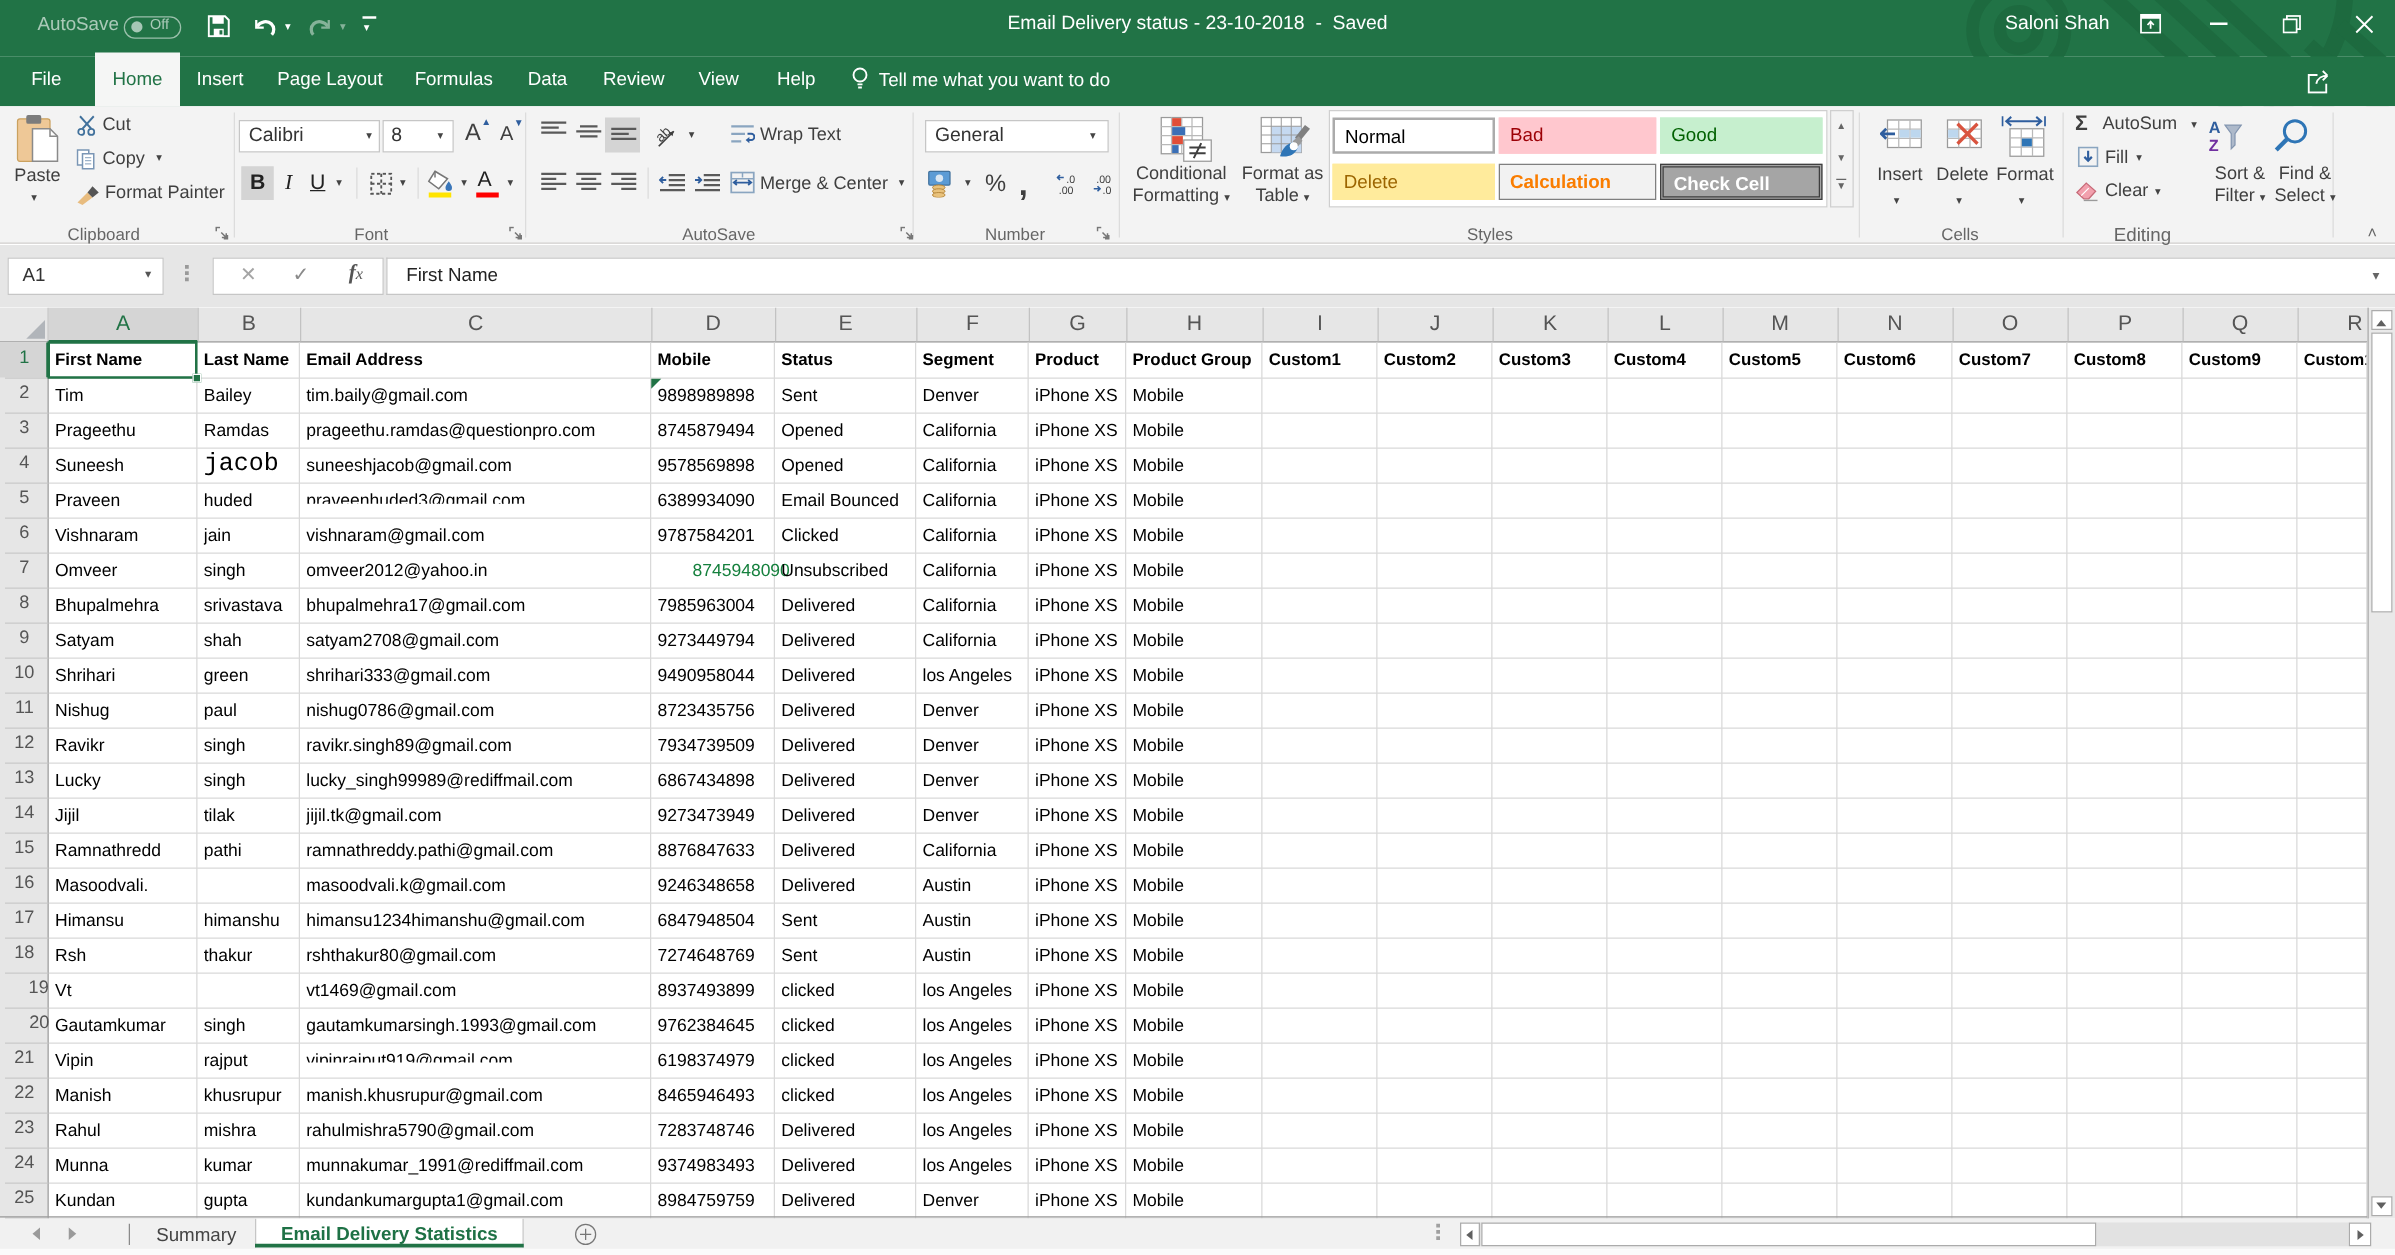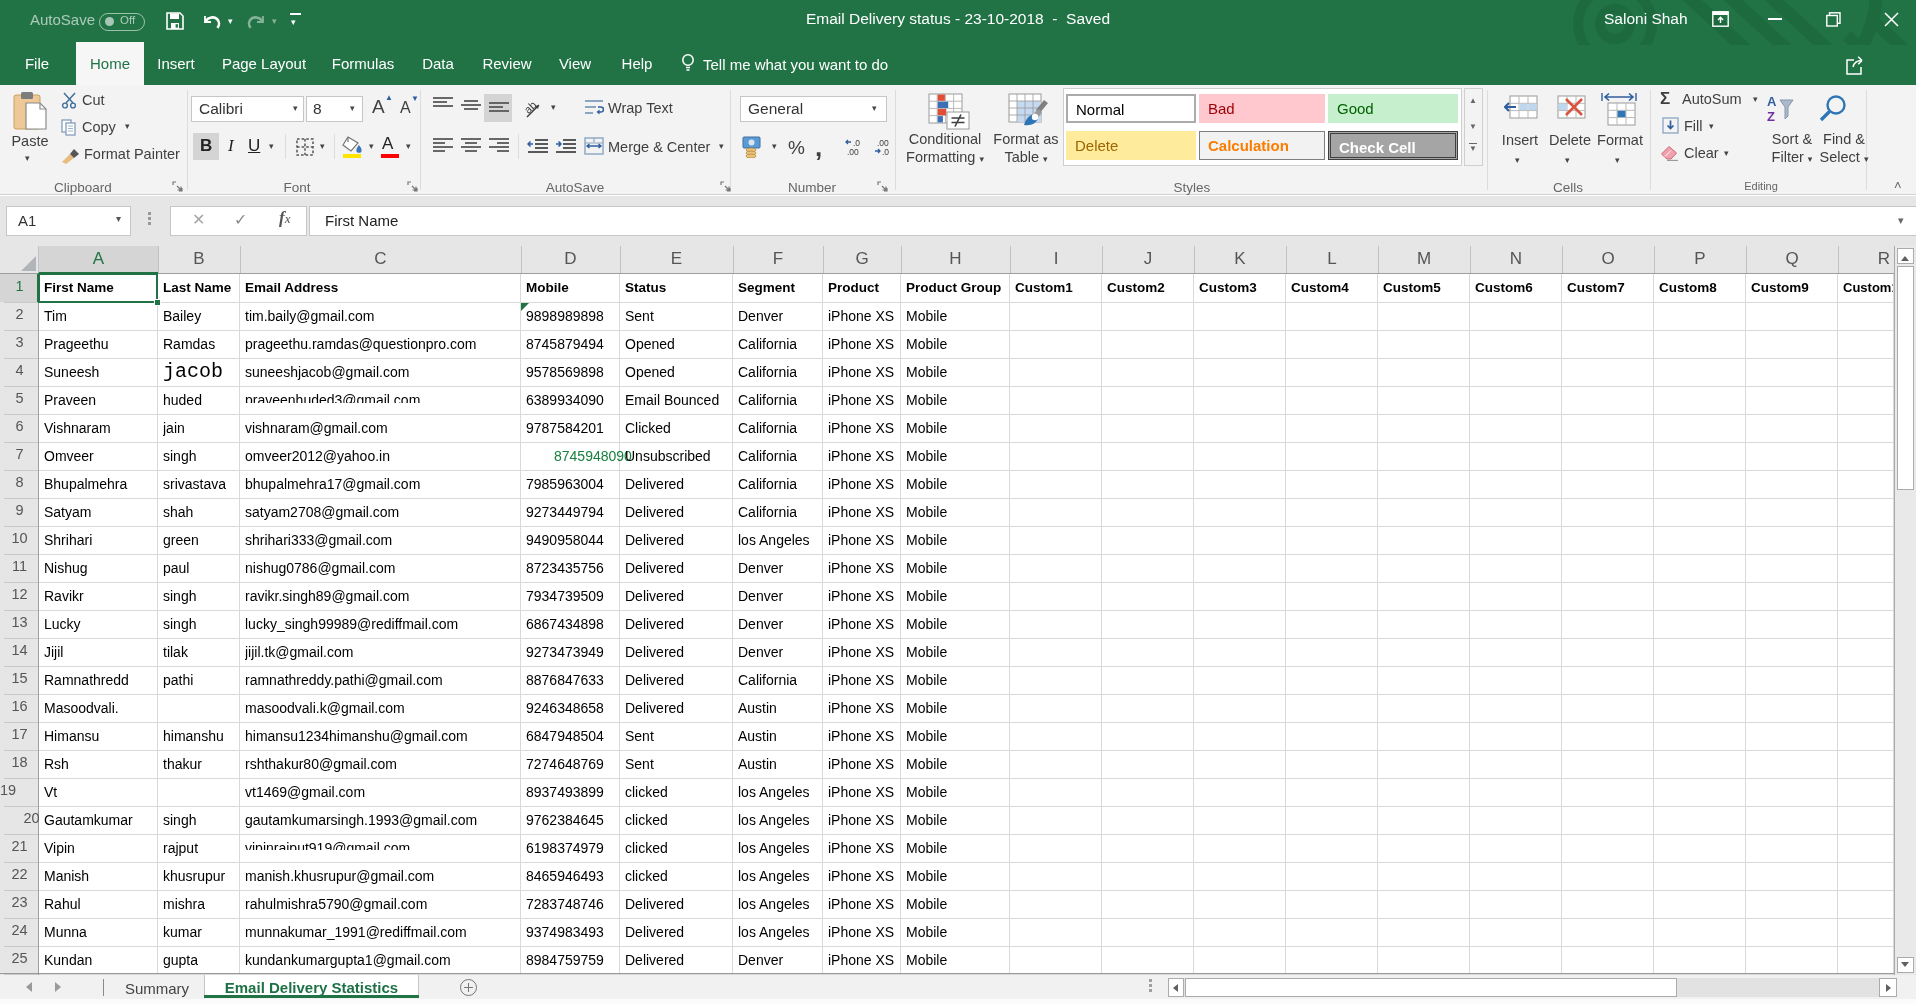--- a/index.html
+++ b/index.html
@@ -106,21 +106,21 @@
 <div class="ab" style="left:505px;top:180px;width:140px;text-align:center;color:#666;font-size:13.5px;">AutoSave</div>
 <svg class="ab" style="left:720px;top:181" width="11" height="11" viewBox="0 0 11 11">
 <path d="M1 4 V1 H4 M7 10 H10 V7 M5 5 L9 9 M9 5.5 V9 H5.5" fill="none" stroke="#777" stroke-width="1.2"></path>
 </svg>
 <div class="ab" style="left:742px;top:180px;width:140px;text-align:center;color:#666;font-size:13.5px;">Number</div>
 <svg class="ab" style="left:877px;top:181" width="11" height="11" viewBox="0 0 11 11">
 <path d="M1 4 V1 H4 M7 10 H10 V7 M5 5 L9 9 M9 5.5 V9 H5.5" fill="none" stroke="#777" stroke-width="1.2"></path>
 </svg>
 <div class="ab" style="left:1122px;top:180px;width:140px;text-align:center;color:#666;font-size:13.5px;">Styles</div>
 <div class="ab" style="left:1498px;top:180px;width:140px;text-align:center;color:#666;font-size:13.5px;">Cells</div>
-<div class="ab" style="left:1691px;top:180px;width:140px;text-align:center;color:#666;font-size:11px;">Editing</div>
+<div class="ab" style="left:1691px;top:180px;width:140px;text-align:left;color:#666;font-size:15px;">Editing</div>
 <div class="ab" style="left:1894px;top:178px;color:#666;font-size:13px;">˄</div>
 <svg class="ab" style="left:12px;top:91" width="36" height="42" viewBox="0 0 36 42">
 <rect x="2" y="4" width="26" height="34" rx="2" fill="#eec897" stroke="#caa15f" stroke-width="1"></rect>
 <rect x="9" y="1" width="12" height="7" rx="1.5" fill="#7c7c7c"></rect>
 <path d="M14 12 h14 l6 6 v20 h-20 z" fill="#fff" stroke="#8a8a8a" stroke-width="1.2"></path>
 <path d="M28 12 v6 h6" fill="none" stroke="#8a8a8a" stroke-width="1.2"></path>
 </svg>
 <div class="ab ct" style="left:0px;top:133px;width:60px;text-align:center;">Paste</div>
 <div class="ab dd" style="left:25px;top:153px;">▾</div>
 <svg class="ab" style="left:61px;top:92" width="17" height="17" viewBox="0 0 17 17">
@@ -453,21 +453,21 @@
 <div class="ab" style="left:0px;top:396px;width:39px;text-align:center;color:#555;font-size:14.5px;">14</div>
 <div class="ab" style="left:4px;top:420px;width:34px;height:1px;background:#c9c9c9;"></div>
 <div class="ab" style="left:0px;top:424px;width:39px;text-align:center;color:#555;font-size:14.5px;">15</div>
 <div class="ab" style="left:4px;top:448px;width:34px;height:1px;background:#c9c9c9;"></div>
 <div class="ab" style="left:0px;top:452px;width:39px;text-align:center;color:#555;font-size:14.5px;">16</div>
 <div class="ab" style="left:4px;top:476px;width:34px;height:1px;background:#c9c9c9;"></div>
 <div class="ab" style="left:0px;top:480px;width:39px;text-align:center;color:#555;font-size:14.5px;">17</div>
 <div class="ab" style="left:4px;top:504px;width:34px;height:1px;background:#c9c9c9;"></div>
 <div class="ab" style="left:0px;top:508px;width:39px;text-align:center;color:#555;font-size:14.5px;">18</div>
 <div class="ab" style="left:4px;top:532px;width:34px;height:1px;background:#c9c9c9;"></div>
-<div class="ab" style="left:0px;top:536px;width:39px;text-align:left;color:#555;font-size:14.5px;">19</div>
+<div class="ab" style="left:0px;top:536px;width:39px;text-align:right;color:#555;font-size:14.5px;">19</div>
 <div class="ab" style="left:4px;top:560px;width:34px;height:1px;background:#c9c9c9;"></div>
 <div class="ab" style="left:12px;top:564px;width:39px;text-align:center;color:#555;font-size:14.5px;">20</div>
 <div class="ab" style="left:4px;top:588px;width:34px;height:1px;background:#c9c9c9;"></div>
 <div class="ab" style="left:0px;top:592px;width:39px;text-align:center;color:#555;font-size:14.5px;">21</div>
 <div class="ab" style="left:4px;top:616px;width:34px;height:1px;background:#c9c9c9;"></div>
 <div class="ab" style="left:0px;top:620px;width:39px;text-align:center;color:#555;font-size:14.5px;">22</div>
 <div class="ab" style="left:4px;top:644px;width:34px;height:1px;background:#c9c9c9;"></div>
 <div class="ab" style="left:0px;top:648px;width:39px;text-align:center;color:#555;font-size:14.5px;">23</div>
 <div class="ab" style="left:4px;top:672px;width:34px;height:1px;background:#c9c9c9;"></div>
 <div class="ab" style="left:0px;top:676px;width:39px;text-align:center;color:#555;font-size:14.5px;">24</div>

